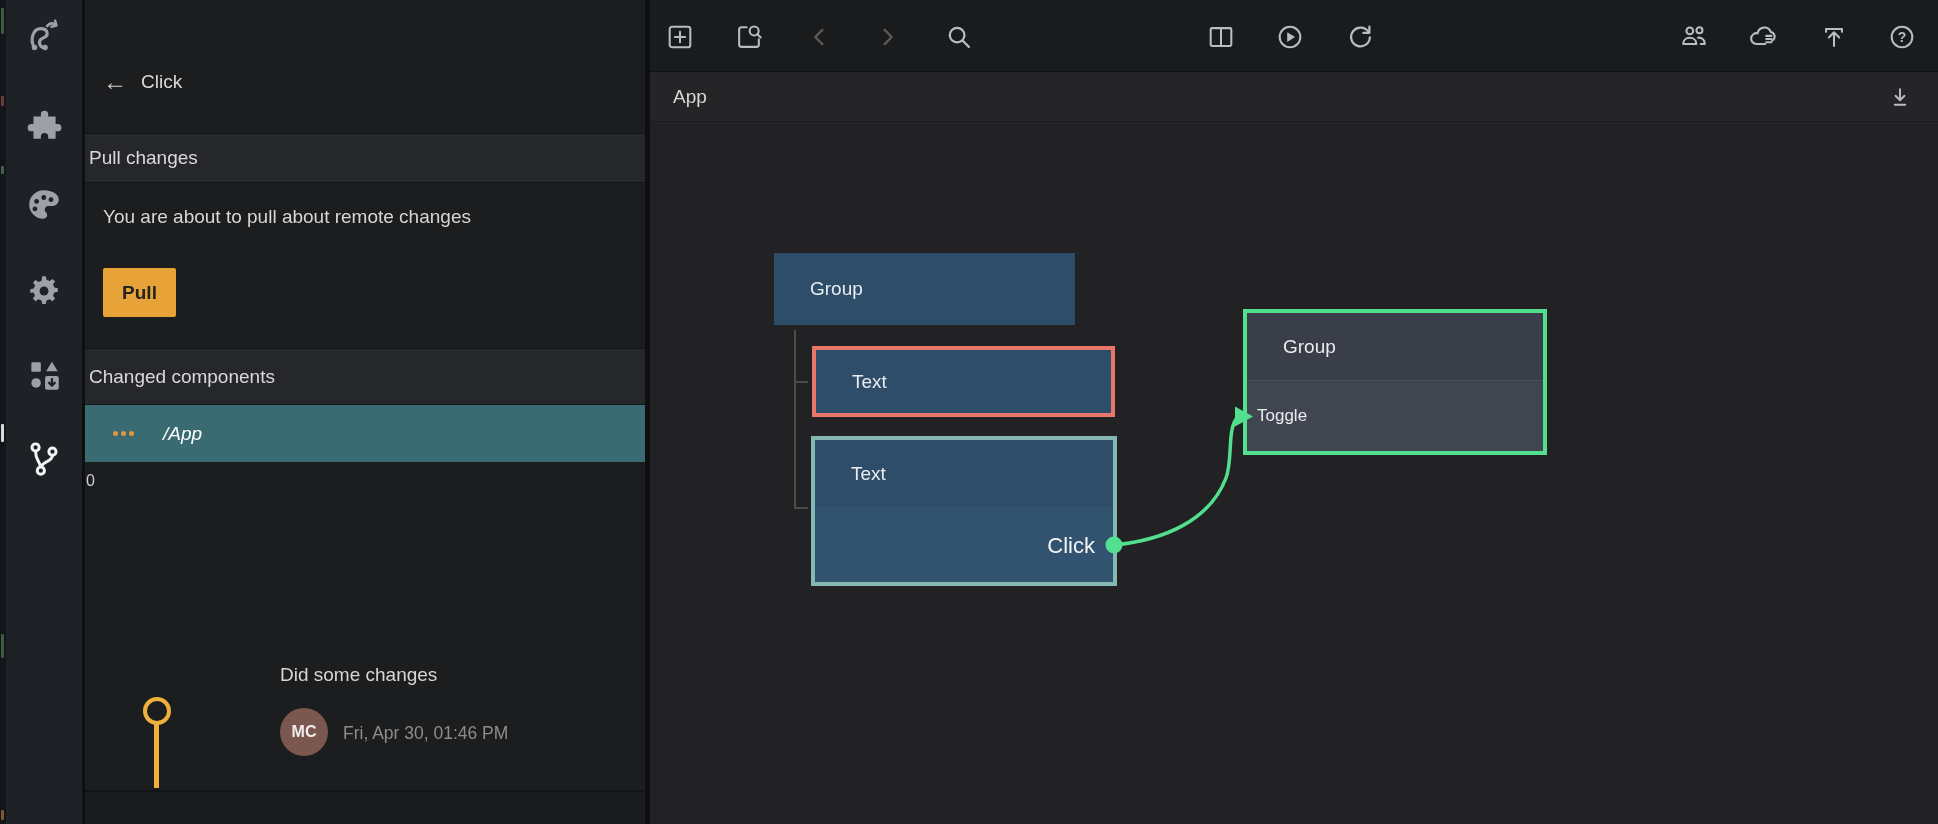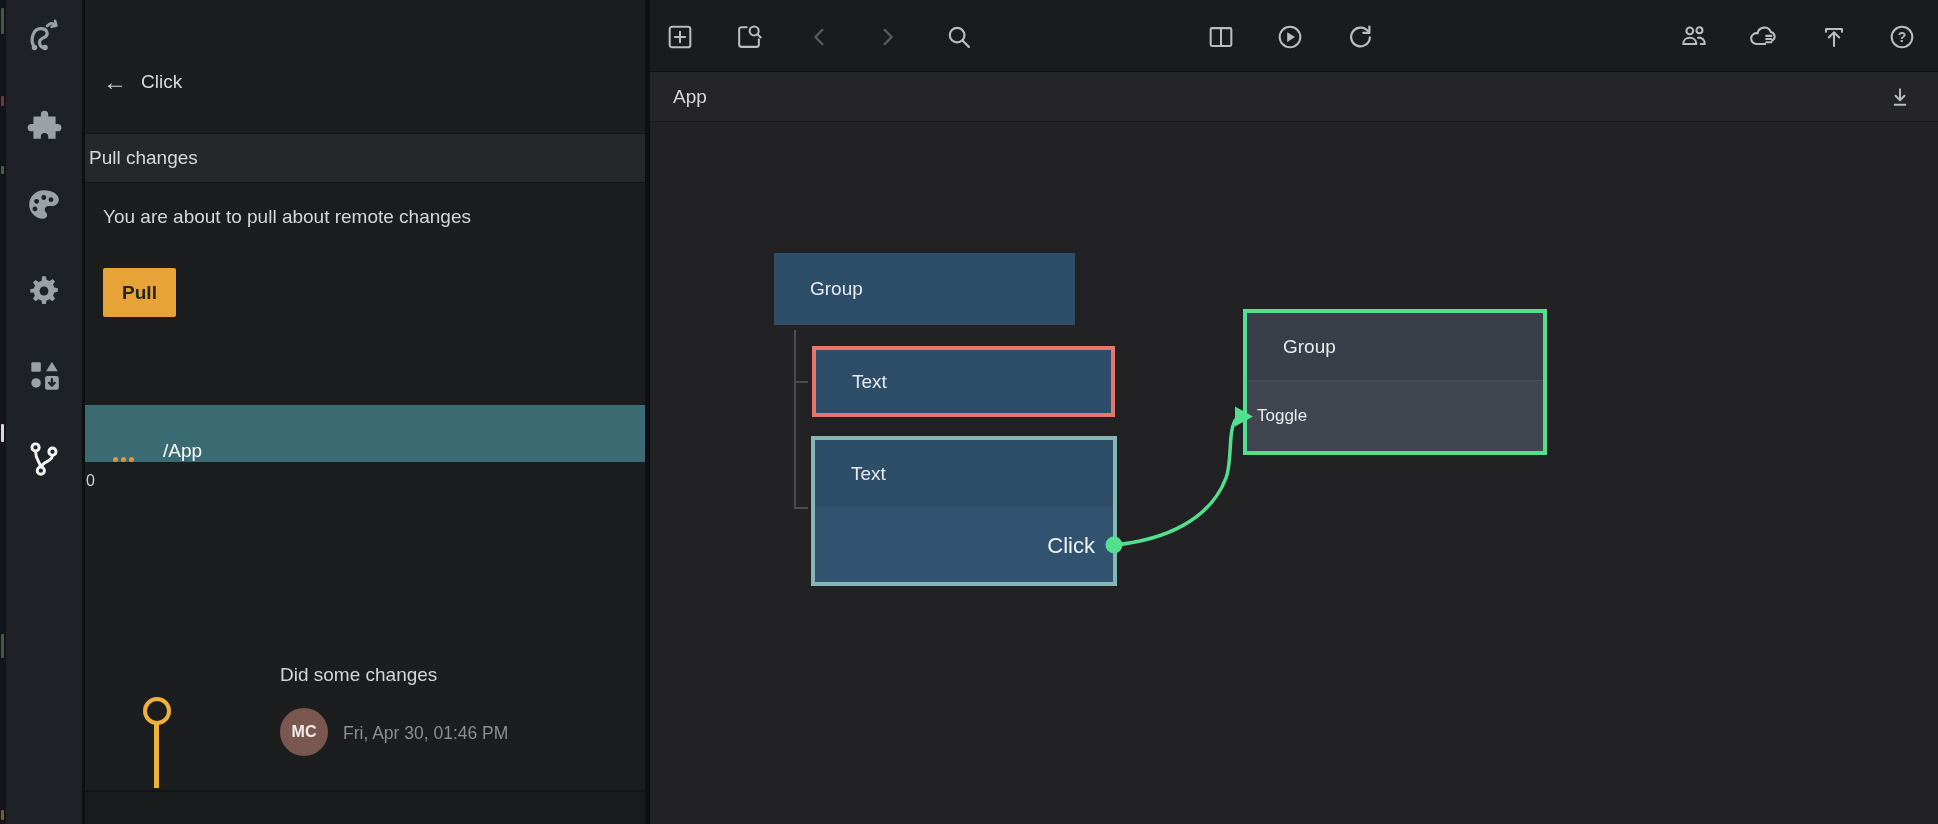--- a/index.html
+++ b/index.html
@@ -30,21 +30,21 @@
   #back-arrow{font-size:24px;color:#cfcfcf;line-height:1;}
   #back-label{font-size:19px;color:#d9d9d9;}
   #pull-desc{position:absolute;left:18px;top:206px;font-size:19px;color:#d6d6d6;}
   #pull-button{
     position:absolute;left:18px;top:268px;width:73px;height:49px;
     background:var(--accent-orange,#E7A338);color:#26241f;font-size:19px;font-weight:bold;
     display:flex;align-items:center;justify-content:center;border-radius:2px;cursor:pointer;
   }
   #app-row{
     position:absolute;left:0;top:405px;width:560px;height:57px;
-    background:var(--selected-teal,#3A6A72);display:flex;align-items:flex-end;cursor:pointer;
+    background:var(--selected-teal,#3A6A72);display:flex;align-items:center;cursor:pointer;font-style:italic;
   }
   .mod-dots{display:flex;gap:3px;margin-left:28px;}
   .mod-dots i{width:5px;height:5px;border-radius:50%;background:var(--dots-orange,#E0973D);}
   #app-row-label{margin-left:29px;font-size:19px;color:#ffffff;}
   #count-badge{position:absolute;left:1px;top:472px;font-size:16px;color:#cfcfcf;}
   
   #commit-circle{
     position:absolute;left:58px;top:697px;width:28px;height:28px;border-radius:50%;
     border:4px solid var(--commit-yellow,#F0B13C);background:transparent;
   }
@@ -161,20 +161,23 @@
     <div class="panel-header" style="top:133px;height:50px;">
       <span>Pull changes</span>
     </div>
 
     <div id="pull-desc">You are about to pull about remote changes</div>
 
     <div id="pull-button">
       <span>Pull</span>
     </div>
 
+    <div class="panel-header" style="top:348px;height:57px;">
+      <span>Changed components</span>
+    </div>
 
     <div id="app-row">
       <span class="mod-dots">
           <i></i>
           <i></i>
           <i></i>
         </span>
       <span id="app-row-label">/App</span>
     </div>
 

